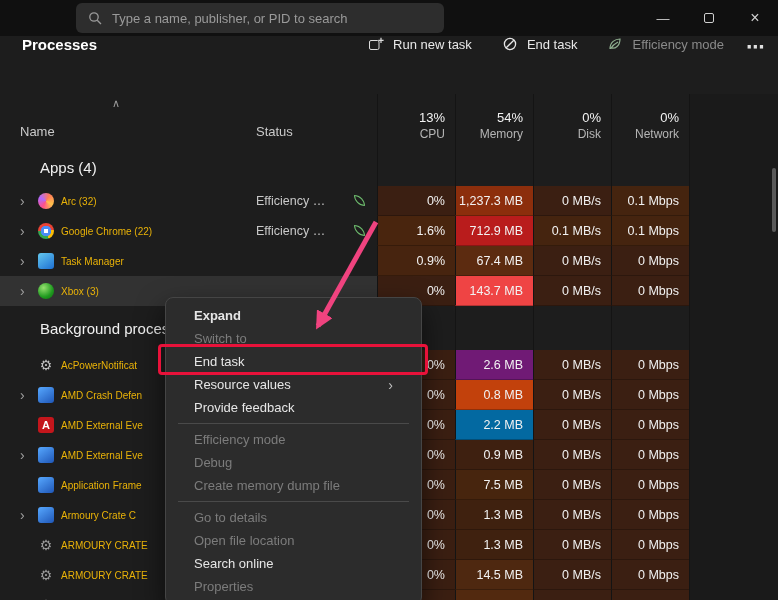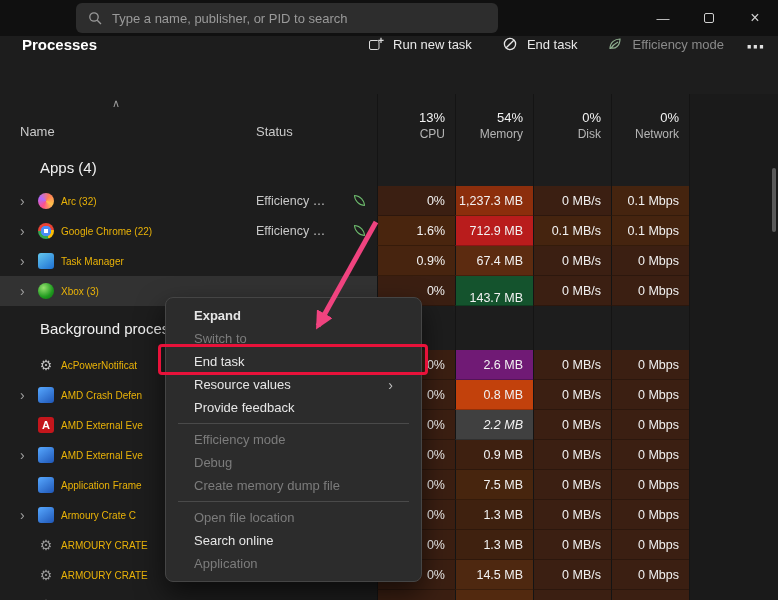--- a/index.html
+++ b/index.html
@@ -2,21 +2,21 @@
 <html><head>
 <meta charset="utf-8">
 <style>
   *{box-sizing:border-box;margin:0;padding:0}
   html,body{width:778px;height:600px;background:#1d1d1d;overflow:hidden}
   #app{position:relative;width:778px;height:600px;background:#1d1d1d;overflow:hidden;
        font-family:"Liberation Sans","DejaVu Sans",sans-serif;color:#e6e6e6;}
 
   
   .titlebar{position:absolute;top:0;left:0;width:778px;height:36px;background:#101010}
-  .searchbox{position:absolute;left:76px;top:3px;width:422px;height:30px;background:#2d2d2d;
+  .searchbox{position:absolute;left:76px;top:3px;width:368px;height:30px;background:#2d2d2d;
              border-radius:6px;display:flex;align-items:center;padding:0 12px;gap:10px}
   .searchbox input{flex:1;background:transparent;border:none;outline:none;color:#cfcfcf;
                    font-size:13px;font-family:inherit}
   .searchbox input::placeholder{color:#9a9a9a}
   .win-controls{position:absolute;right:0;top:0;height:36px;display:flex}
   .win-btn{width:46px;height:36px;display:flex;align-items:center;justify-content:center;color:#cfcfcf;font-size:13px}
   .max-glyph{width:10px;height:10px;border:1px solid #cfcfcf;border-radius:2px;display:block}
 
   
   .toolbar{position:absolute;top:36px;left:0;width:778px;height:58px;display:flex;align-items:flex-start}
@@ -256,21 +256,21 @@
           <span class="chev">›</span>
           <span class="picon icon-xbox"></span>
           <span class="pname">Xbox (3)</span>
         </div>
         <div class="cell status">
           <span class="stxt"></span>
         </div>
         <div class="cell v heat" style="background: rgb(59, 31, 18);">
           <span>0%</span>
         </div>
-        <div class="cell v heat" style="background: #14532d; align-items: flex-end;">
+        <div class="cell v heat" style="background: #ef4444;">
           <span>143.7 MB</span>
         </div>
         <div class="cell v heat" style="background: rgb(59, 31, 18);">
           <span>0 MB/s</span>
         </div>
         <div class="cell v heat" style="background: rgb(59, 31, 18);">
           <span>0 Mbps</span>
         </div>
         <div class="cell rest"></div>
       </div>
@@ -336,21 +336,21 @@
           <span class="chev" style="visibility:hidden">›</span>
           <span class="picon icon-red-a"></span>
           <span class="pname">AMD External Eve</span>
         </div>
         <div class="cell status">
           <span class="stxt"></span>
         </div>
         <div class="cell v heat" style="background: rgb(59, 31, 18);">
           <span>0%</span>
         </div>
-        <div class="cell v heat" style="background: #404040; font-style: italic;">
+        <div class="cell v heat" style="background: #0369a1;">
           <span>2.2 MB</span>
         </div>
         <div class="cell v heat" style="background: rgb(59, 31, 18);">
           <span>0 MB/s</span>
         </div>
         <div class="cell v heat" style="background: rgb(59, 31, 18);">
           <span>0 Mbps</span>
         </div>
         <div class="cell rest"></div>
       </div>
@@ -517,27 +517,30 @@
           <span>Efficiency mode</span>
         </div>
         <div class="menu-item disabled">
           <span>Debug</span>
         </div>
         <div class="menu-item disabled">
           <span>Create memory dump file</span>
         </div>
         <div class="menu-sep"></div>
         <div class="menu-item disabled">
+          <span>Go to details</span>
+        </div>
+        <div class="menu-item disabled">
           <span>Open file location</span>
         </div>
         <div class="menu-item">
           <span>Search online</span>
         </div>
         <div class="menu-item disabled">
-          <span>Application</span>
+          <span>Properties</span>
         </div>
       </div>
   </div>
 
   <div class="hl-box" style="border-color: rgb(232, 18, 58);"></div>
 
   <svg class="anno" width="778" height="600" viewBox="0 0 778 600">
     <defs>
       <marker id="ah" markerUnits="userSpaceOnUse" markerWidth="18" markerHeight="18" refX="14" refY="9" orient="auto">
         <path d="M0,0 L18,9 L0,18 Z" fill="#f0437f"></path>

